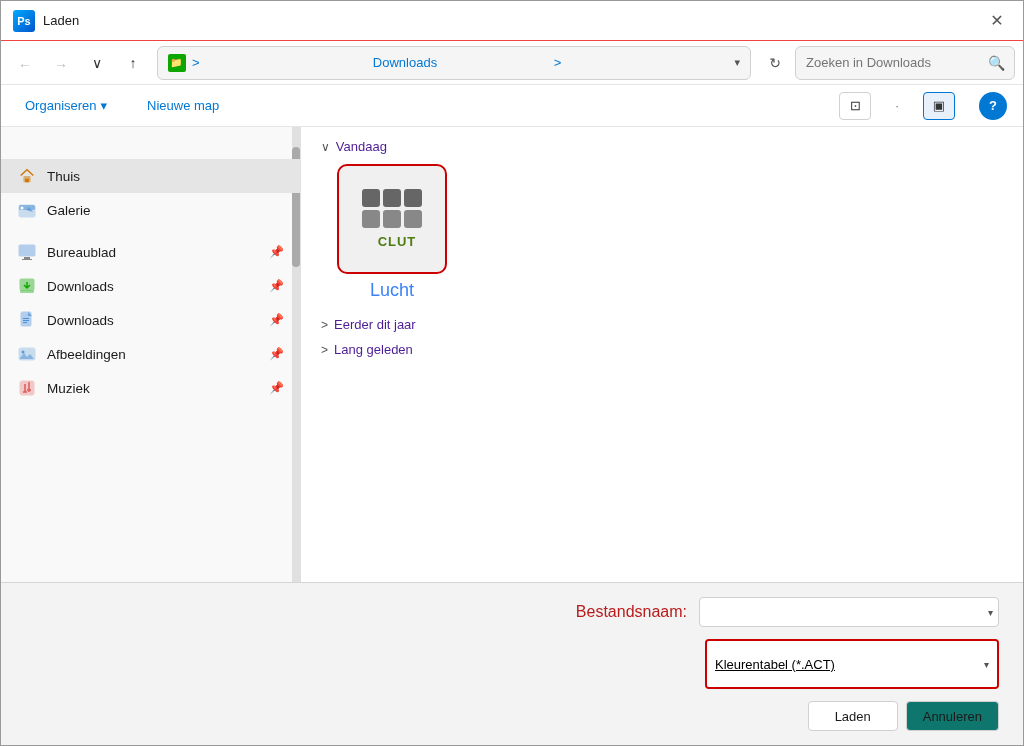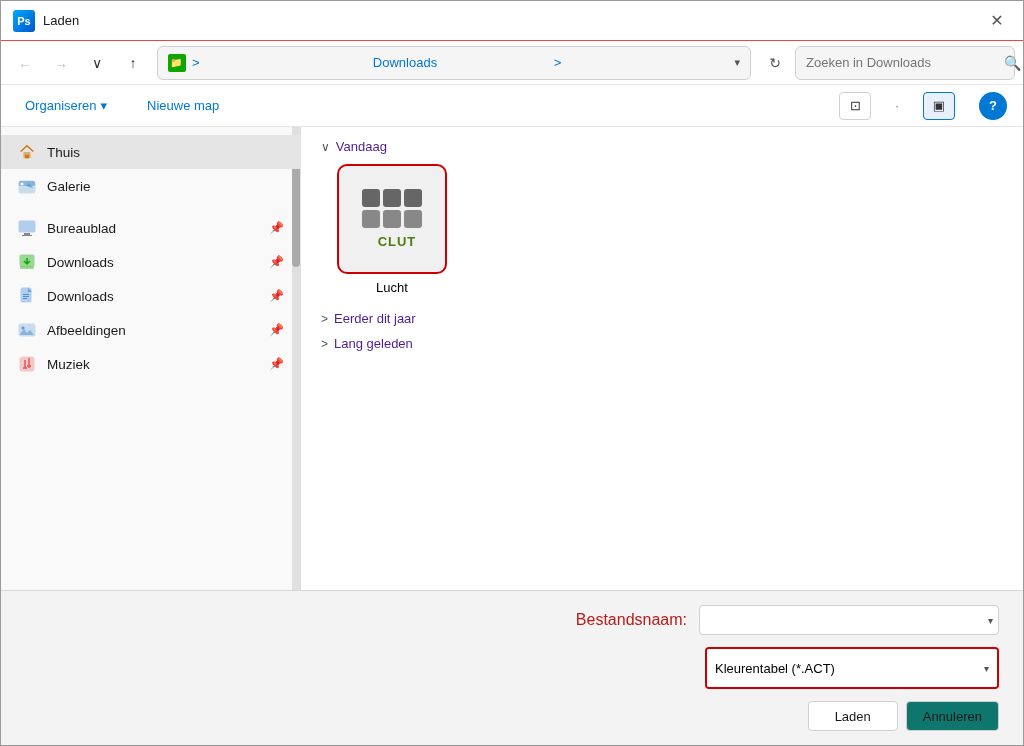--- a/index.html
+++ b/index.html
@@ -120,21 +120,21 @@
     }
     .search-bar {
       display: flex;
       align-items: center;
       background: #f5f5f5;
       border: 1px solid #d0d0d0;
       border-radius: 6px;
       height: 34px;
       padding: 0 10px;
       width: 220px;
-      gap: 22px;
+      gap: 6px;
     }
     .search-bar input {
       border: none;
       background: transparent;
       outline: none;
       font-size: 13px;
       color: #888;
       flex: 1;
     }
     .search-icon-span { color: #555; font-size: 14px; }
@@ -225,21 +225,21 @@
     .sidebar-item {
       display: flex;
       align-items: center;
       padding: 7px 16px;
       cursor: pointer;
       gap: 10px;
       font-size: 13.5px;
       color: #1a1a1a;
       position: relative;
     }
-    .sidebar-item.active { background: #e5e5e5; }
+    .sidebar-item.active { background: #e5e5e5; margin-top: 24px; }
     .sidebar-item-icon {
       width: 20px;
       height: 20px;
       flex-shrink: 0;
       display: flex;
       align-items: center;
       justify-content: center;
     }
     .sidebar-item-pin {
       margin-left: auto;
@@ -316,22 +316,22 @@
     }
     .clut-cell.dark { background: #666; }
     .clut-label {
       font-size: 13px;
       font-weight: 700;
       color: #4d7c0f;
       letter-spacing: 1px;
       margin-left: 10px;
     }
     .file-name {
-      font-size: 13px;
-      color: #000000;
+      font-size: 18px;
+      color: #3b82f6;
       text-align: center;
     }
 
     
     .bottom-bar {
       background: #f3f3f3;
       border-top: 1px solid #d5d5d5;
       padding: 14px 24px;
       display: flex;
       flex-direction: column;
@@ -375,29 +375,30 @@
       justify-content: flex-end;
       gap: 12px;
     }
     .filetype-select-wrapper {
       position: relative;
       border: 2px solid #cc0000;
       border-radius: 4px;
     }
     .filetype-select {
       width: 290px;
-      height: 38px;
+      height: 46px;
       border: none;
       border-radius: 3px;
       padding: 0 28px 0 8px;
       font-size: 13px;
       background: #fff;
       outline: none;
       appearance: none;
       cursor: pointer;
+      text-decoration: underline;
     }
     .filetype-dropdown-arrow {
       position: absolute;
       right: 8px;
       top: 50%;
       transform: translateY(-50%);
       color: #555;
       font-size: 10px;
       pointer-events: none;
     }

